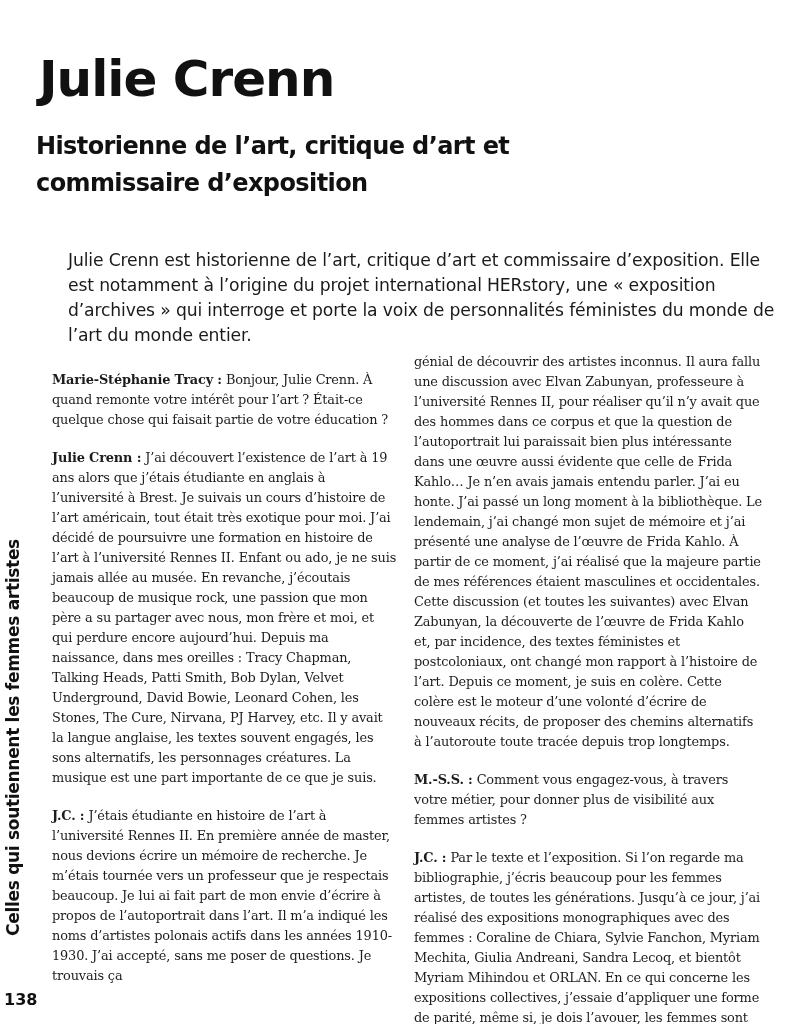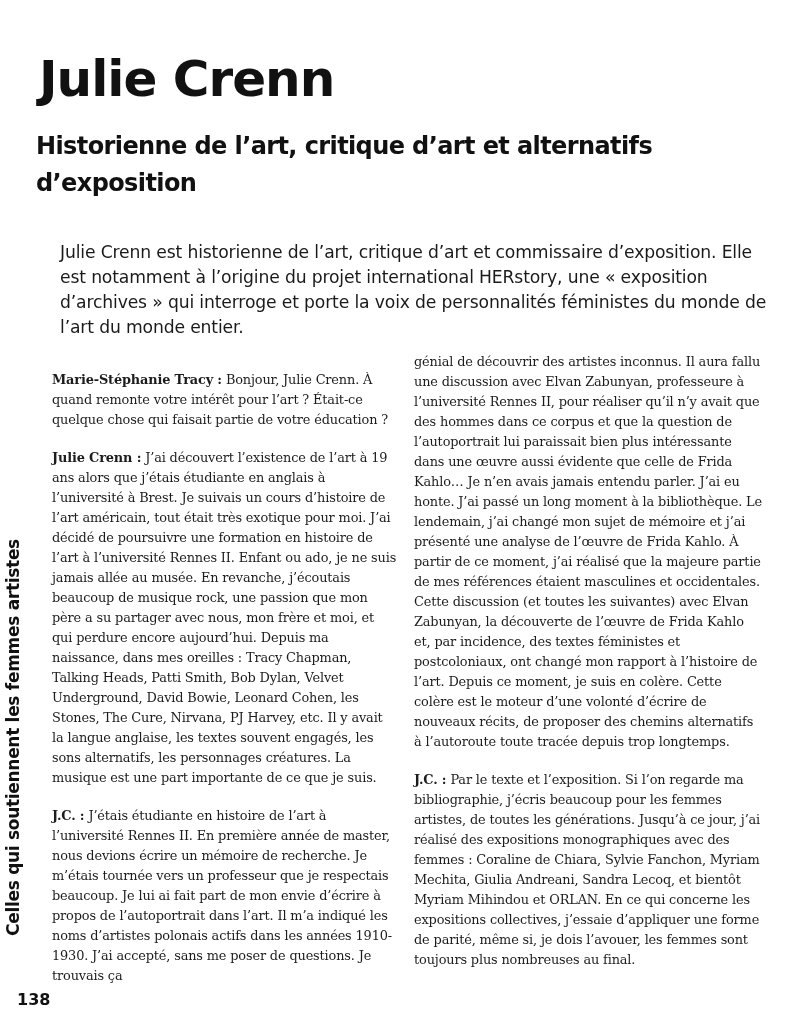--- a/index.html
+++ b/index.html
@@ -15,21 +15,21 @@
     }
     .subtitle {
       position: absolute; left: 36px; top: 128px;
       font-family: "DejaVu Sans", sans-serif;
       font-weight: bold; font-size: 24px; letter-spacing: -0.6px;
       line-height: 37px; margin: 0; width: 640px; color: #111;
     }
     .intro {
       position: absolute; left: 52px; top: 232px; width: 720px;
       font-family: "DejaVu Sans", sans-serif;
-      font-size: 17.2px; line-height: 25px; margin: 8px; color: #1a1a1a;
+      font-size: 17.2px; line-height: 25px; margin: 16px; color: #1a1a1a;
       letter-spacing: -0.15px;
     }
     .col {
       position: absolute; top: 370px;
       font-family: "DejaVu Serif", serif;
       font-size: 12.9px; line-height: 20px; color: #1c1c1c;
       letter-spacing: -0.15px;
     }
     .col.left { left: 52px; width: 346px; }
     .col.right { left: 414px; width: 350px; top: 352px; }
@@ -38,35 +38,36 @@
     .running-head {
       position: absolute; left: 3px; top: 936px;
       transform-origin: left top; transform: rotate(-90deg);
       font-family: "DejaVu Sans", sans-serif;
       font-size: 17px; font-weight: bold; white-space: nowrap;
       letter-spacing: -0.3px; color: #111;
     }
     .folio {
       position: absolute; left: 4px; top: 990px;
       font-family: "DejaVu Sans", sans-serif;
-      font-size: 16px; font-weight: bold; color: #111; margin-left: 13px;
+      font-size: 16px; font-weight: bold; color: #111;
     }
   </style>
 </head>
 <body>
 
 <h1 class="title">Julie Crenn</h1>
-<h2 class="subtitle">Historienne de l’art, critique d’art et alternatifs d’exposition</h2>
+<h2 class="subtitle">Historienne de l’art, critique d’art et commissaire d’exposition</h2>
 <p class="intro">Julie Crenn est historienne de l’art, critique d’art et commissaire d’exposition. Elle est notamment à l’origine du projet international HERstory, une « exposition d’archives » qui interroge et porte la voix de personnalités féministes du monde de l’art du monde entier.</p>
 
 <div class="col left">
   <p><span class="speaker">Marie-Stéphanie Tracy :</span><span> Bonjour, Julie Crenn. À quand remonte votre intérêt pour l’art ? Était-ce quelque chose qui faisait partie de votre éducation ?</span></p>
   <p><span class="speaker">Julie Crenn :</span><span> J’ai découvert l’existence de l’art à 19 ans alors que j’étais étudiante en anglais à l’université à Brest. Je suivais un cours d’histoire de l’art américain, tout était très exotique pour moi. J’ai décidé de poursuivre une formation en histoire de l’art à l’université Rennes II. Enfant ou ado, je ne suis jamais allée au musée. En revanche, j’écoutais beaucoup de musique rock, une passion que mon père a su partager avec nous, mon frère et moi, et qui perdure encore aujourd’hui. Depuis ma naissance, dans mes oreilles : Tracy Chapman, Talking Heads, Patti Smith, Bob Dylan, Velvet Underground, David Bowie, Leonard Cohen, les Stones, The Cure, Nirvana, PJ Harvey, etc. Il y avait la langue anglaise, les textes souvent engagés, les sons alternatifs, les personnages créatures. La musique est une part importante de ce que je suis.</span></p>
   <p><span class="speaker">J.C. :</span><span> J’étais étudiante en histoire de l’art à l’université Rennes II. En première année de master, nous devions écrire un mémoire de recherche. Je m’étais tournée vers un professeur que je respectais beaucoup. Je lui ai fait part de mon envie d’écrire à propos de l’autoportrait dans l’art. Il m’a indiqué les noms d’artistes polonais actifs dans les années 1910-1930. J’ai accepté, sans me poser de questions. Je trouvais ça</span></p>
 </div>
 
 <div class="col right">
   <p><span class="speaker"></span><span>génial de découvrir des artistes inconnus. Il aura fallu une discussion avec Elvan Zabunyan, professeure à l’université Rennes II, pour réaliser qu’il n’y avait que des hommes dans ce corpus et que la question de l’autoportrait lui paraissait bien plus intéressante dans une œuvre aussi évidente que celle de Frida Kahlo… Je n’en avais jamais entendu parler. J’ai eu honte. J’ai passé un long moment à la bibliothèque. Le lendemain, j’ai changé mon sujet de mémoire et j’ai présenté une analyse de l’œuvre de Frida Kahlo. À partir de ce moment, j’ai réalisé que la majeure partie de mes références étaient masculines et occidentales. Cette discussion (et toutes les suivantes) avec Elvan Zabunyan, la découverte de l’œuvre de Frida Kahlo et, par incidence, des textes féministes et postcoloniaux, ont changé mon rapport à l’histoire de l’art. Depuis ce moment, je suis en colère. Cette colère est le moteur d’une volonté d’écrire de nouveaux récits, de proposer des chemins alternatifs à l’autoroute toute tracée depuis trop longtemps.</span></p>
+  <p><span class="speaker">M.-S.S. :</span><span> Comment vous engagez-vous, à travers votre métier, pour donner plus de visibilité aux femmes artistes ?</span></p>
   <p><span class="speaker">J.C. :</span><span> Par le texte et l’exposition. Si l’on regarde ma bibliographie, j’écris beaucoup pour les femmes artistes, de toutes les générations. Jusqu’à ce jour, j’ai réalisé des expositions monographiques avec des femmes : Coraline de Chiara, Sylvie Fanchon, Myriam Mechita, Giulia Andreani, Sandra Lecoq, et bientôt Myriam Mihindou et ORLAN. En ce qui concerne les expositions collectives, j’essaie d’appliquer une forme de parité, même si, je dois l’avouer, les femmes sont toujours plus nombreuses au final.</span></p>
 </div>
 
 <div class="running-head">Celles qui soutiennent les femmes artistes</div>
 <div class="folio">138</div>
 
 </body></html>

